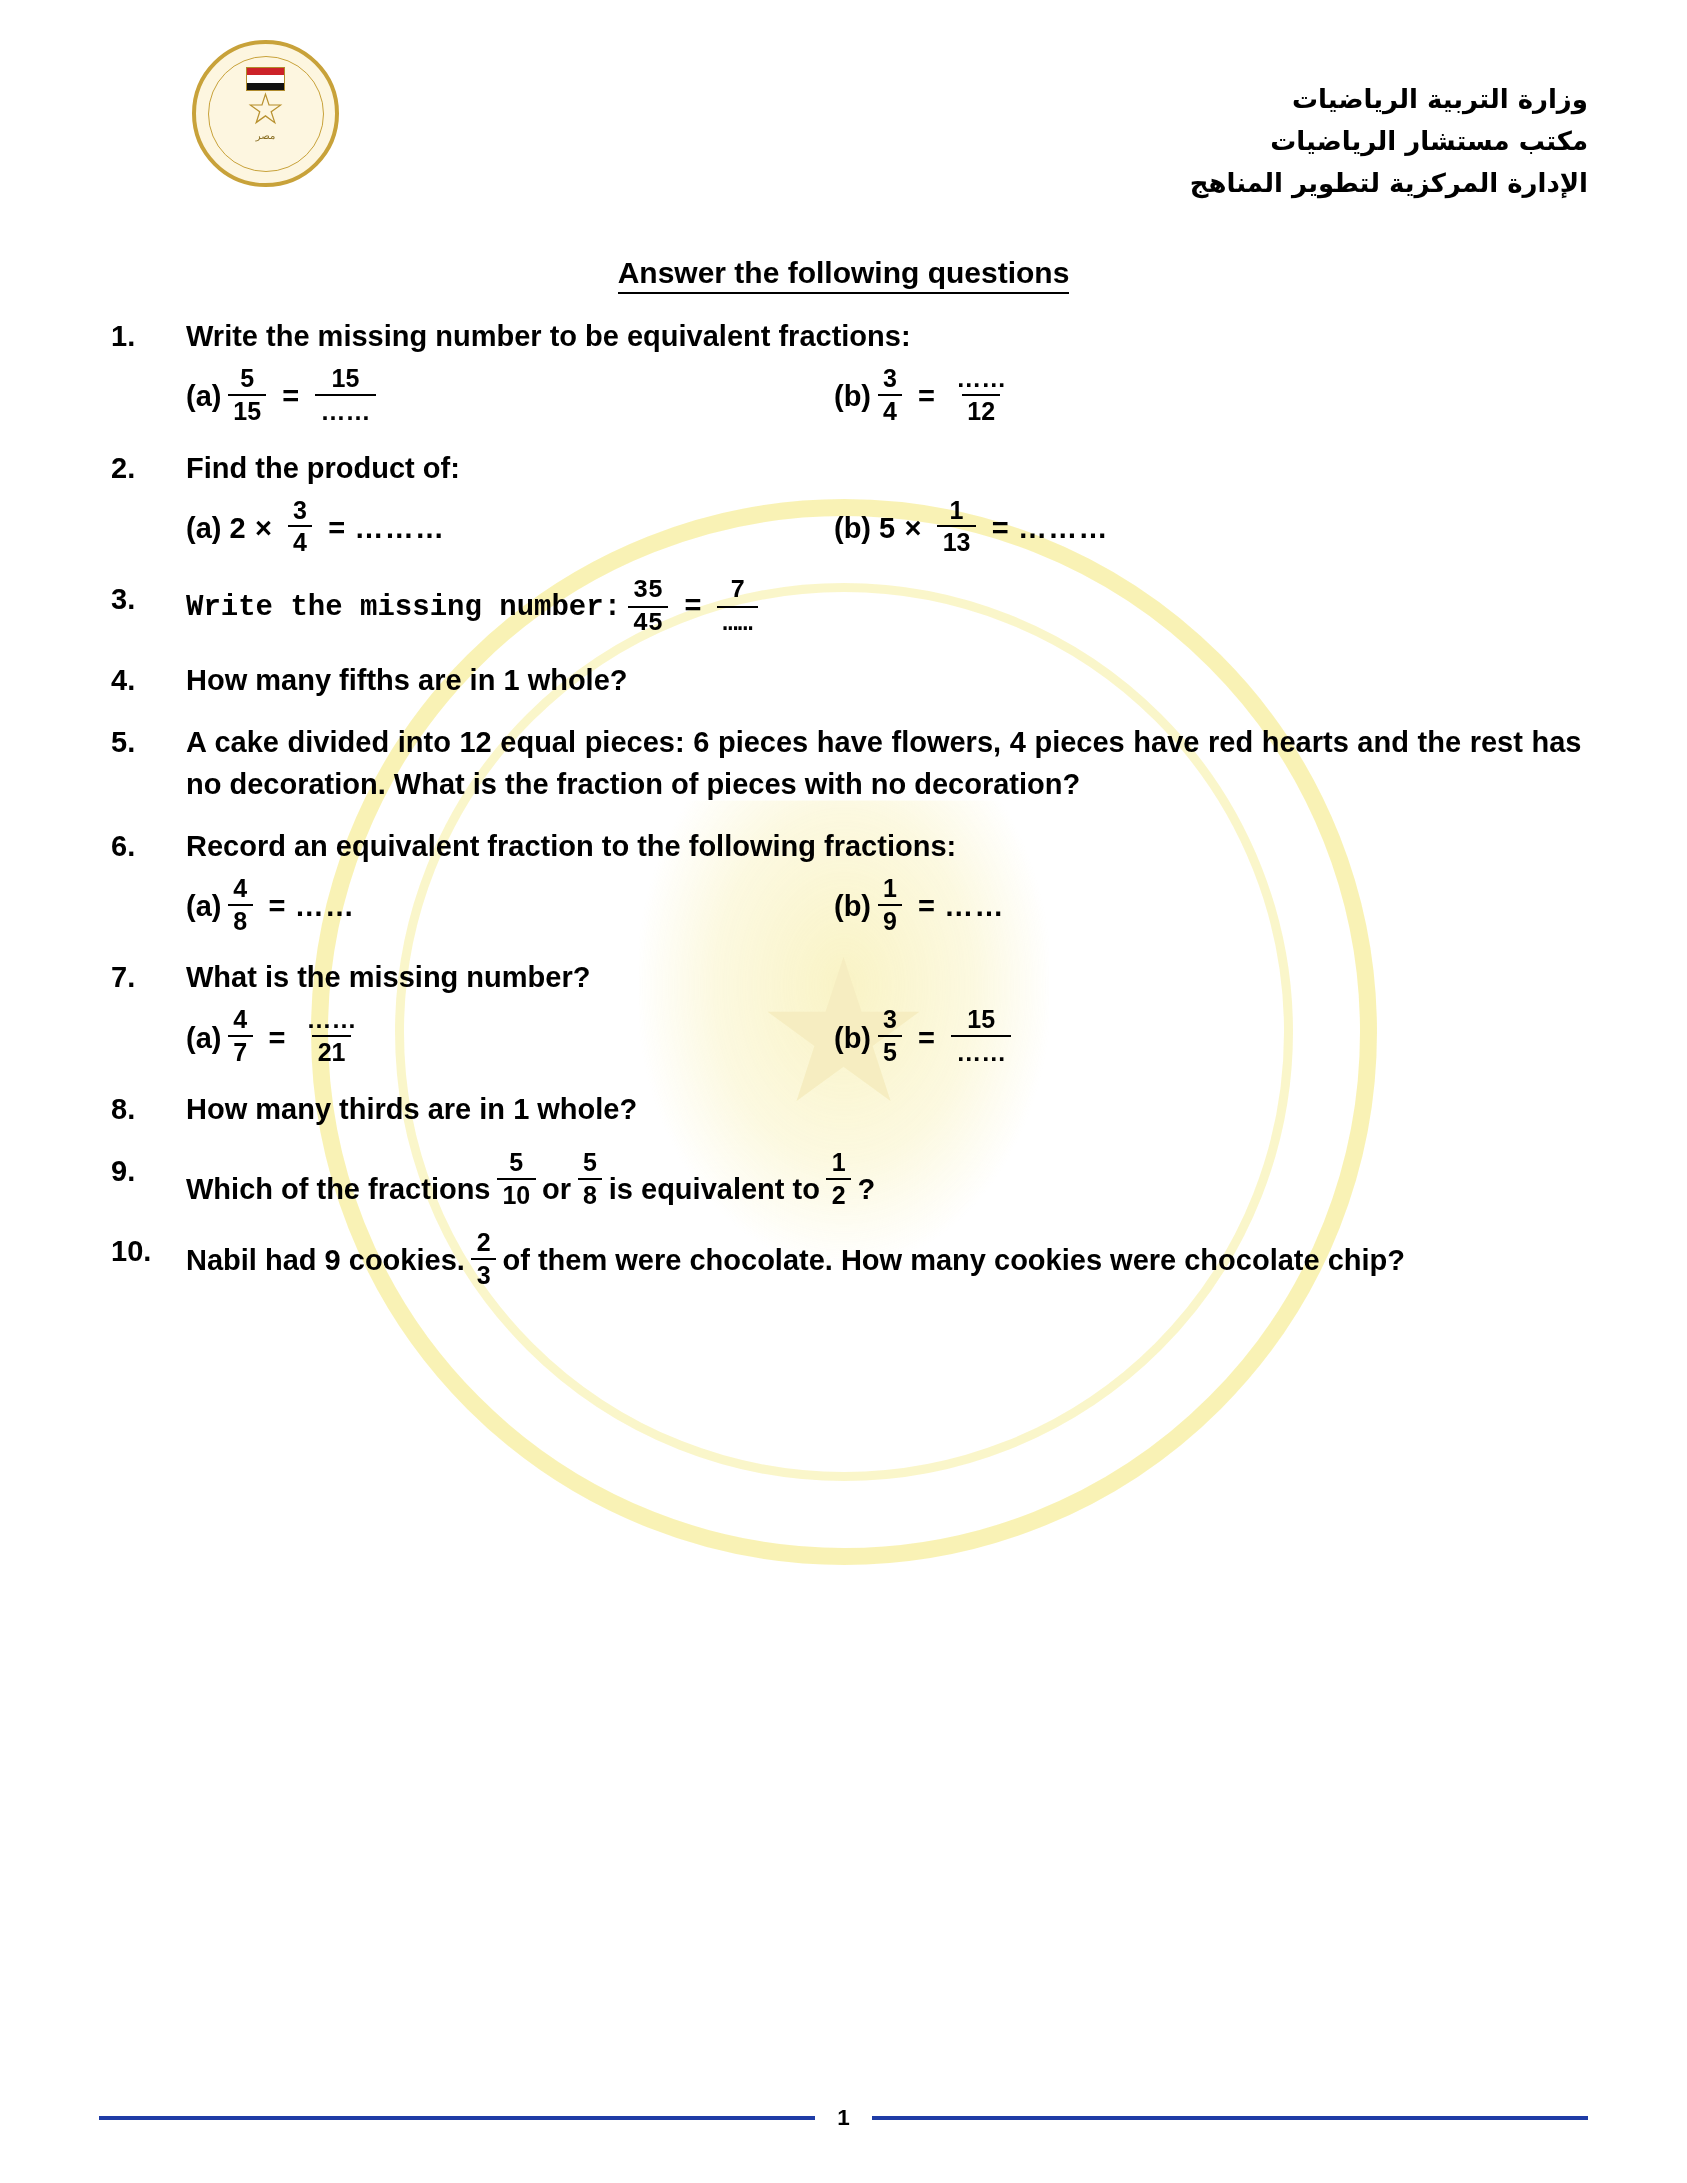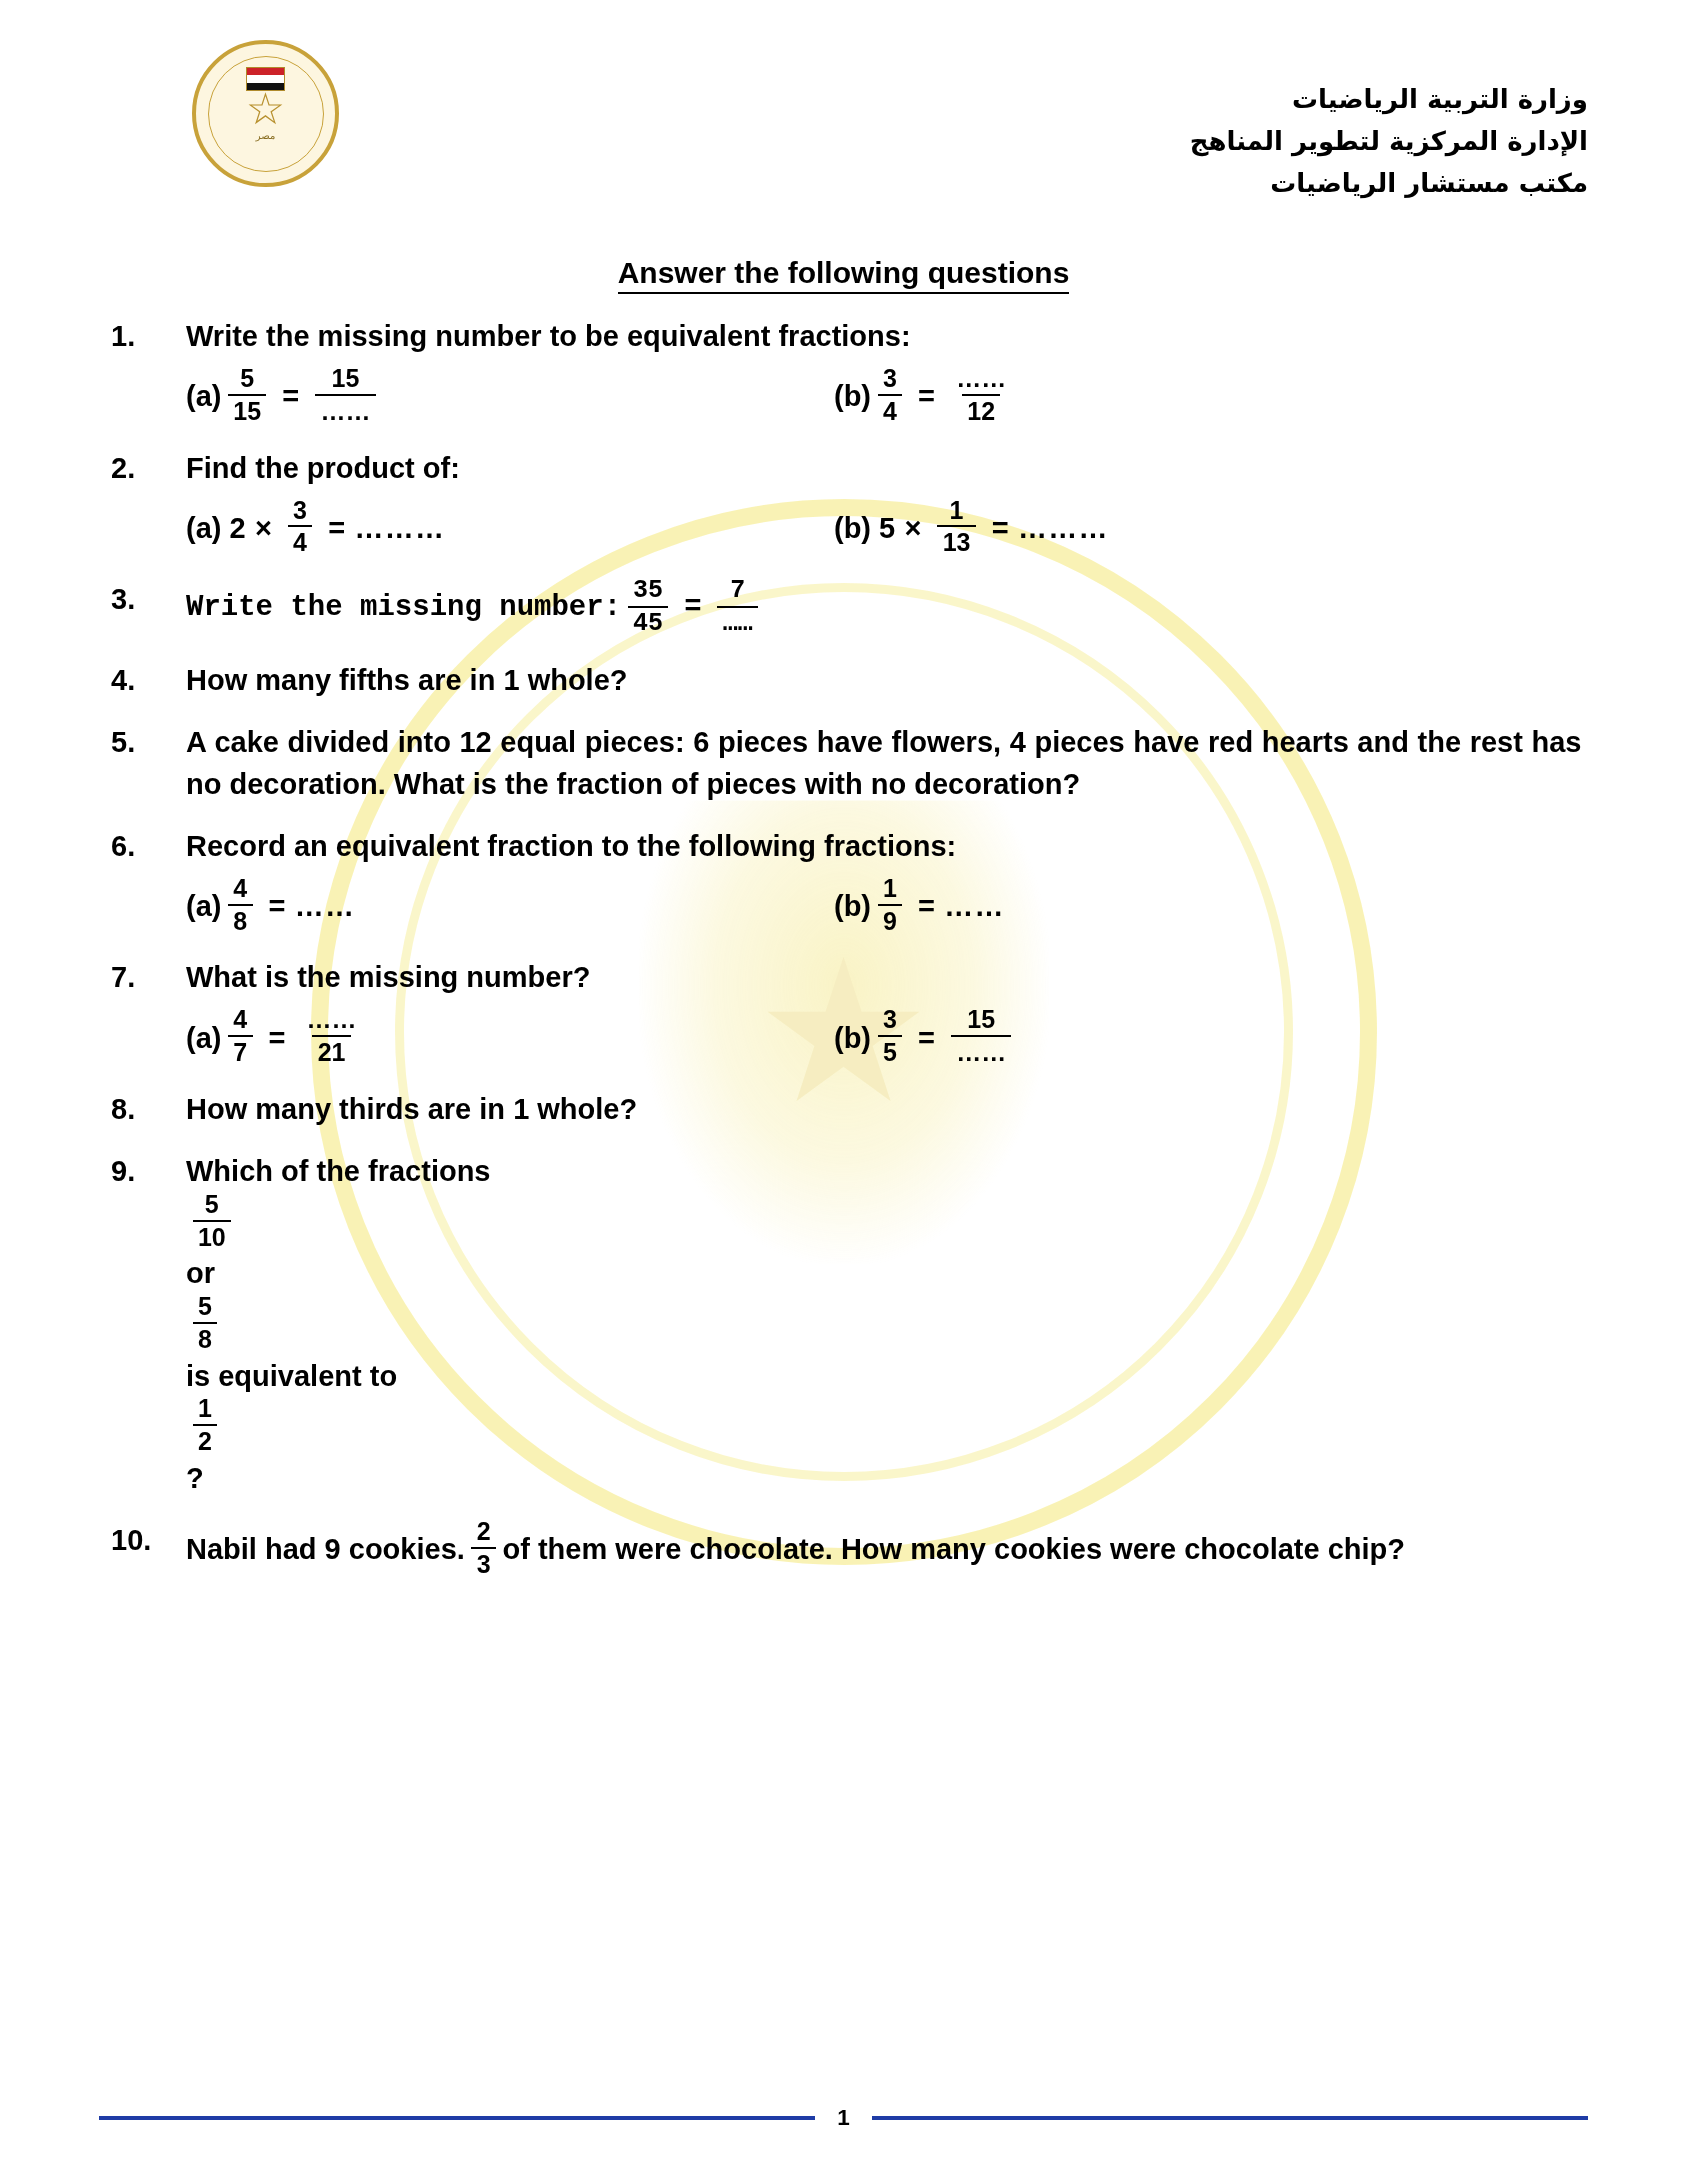--- a/index.html
+++ b/index.html
@@ -234,22 +234,22 @@
   </div>
 
   <div class="header">
     <div class="logo">
       <div class="inner-ring"></div>
       <div class="flag"></div>
       <div class="crest">☆<small>مصر</small></div>
     </div>
     <div class="ministry">
       <div>وزارة التربية الرياضيات</div>
+      <div>مكتب مستشار الرياضيات</div>
       <div>الإدارة المركزية لتطوير المناهج</div>
-      <div>مكتب مستشار الرياضيات</div>
     </div>
   </div>
 
 
   <div class="subtitle"><span>Answer the following questions</span></div>
 
   <div class="questions">
 
     <div class="q">
       <div class="q-num">1.</div>
@@ -407,21 +407,21 @@
 
     <div class="q">
       <div class="q-num">8.</div>
       <div class="q-body">
         <span class="q-text">How many thirds are in 1 whole?</span>
       </div>
     </div>
 
     <div class="q">
       <div class="q-num">9.</div>
-      <div class="q-body" style="display:flex; align-items:flex-start; flex-wrap:wrap;flex-direction:column;">
+      <div class="q-body" style="display:flex; align-items:flex-end; flex-wrap:wrap;">
         <span>Which of the fractions</span>
         <span class="frac">
           <span class="num">5</span>
           <span class="den">10</span>
         </span>
         <span>or</span>
         <span class="frac">
           <span class="num">5</span>
           <span class="den">8</span>
         </span>

